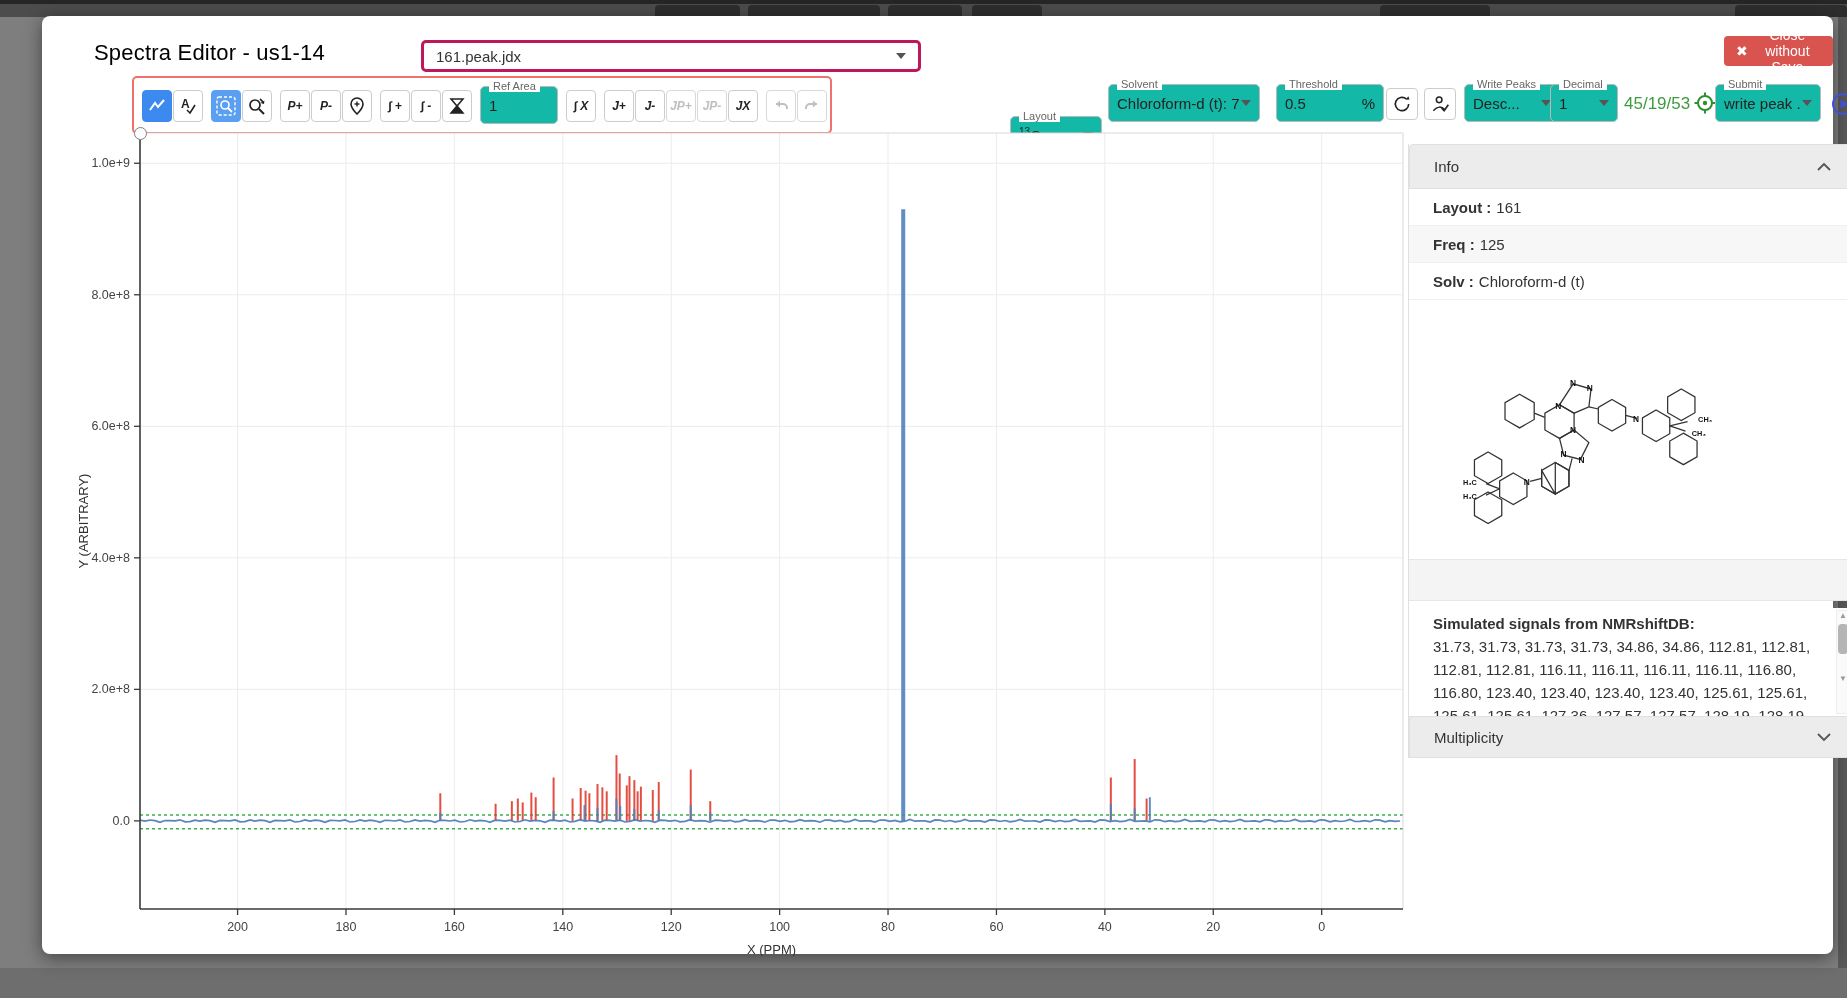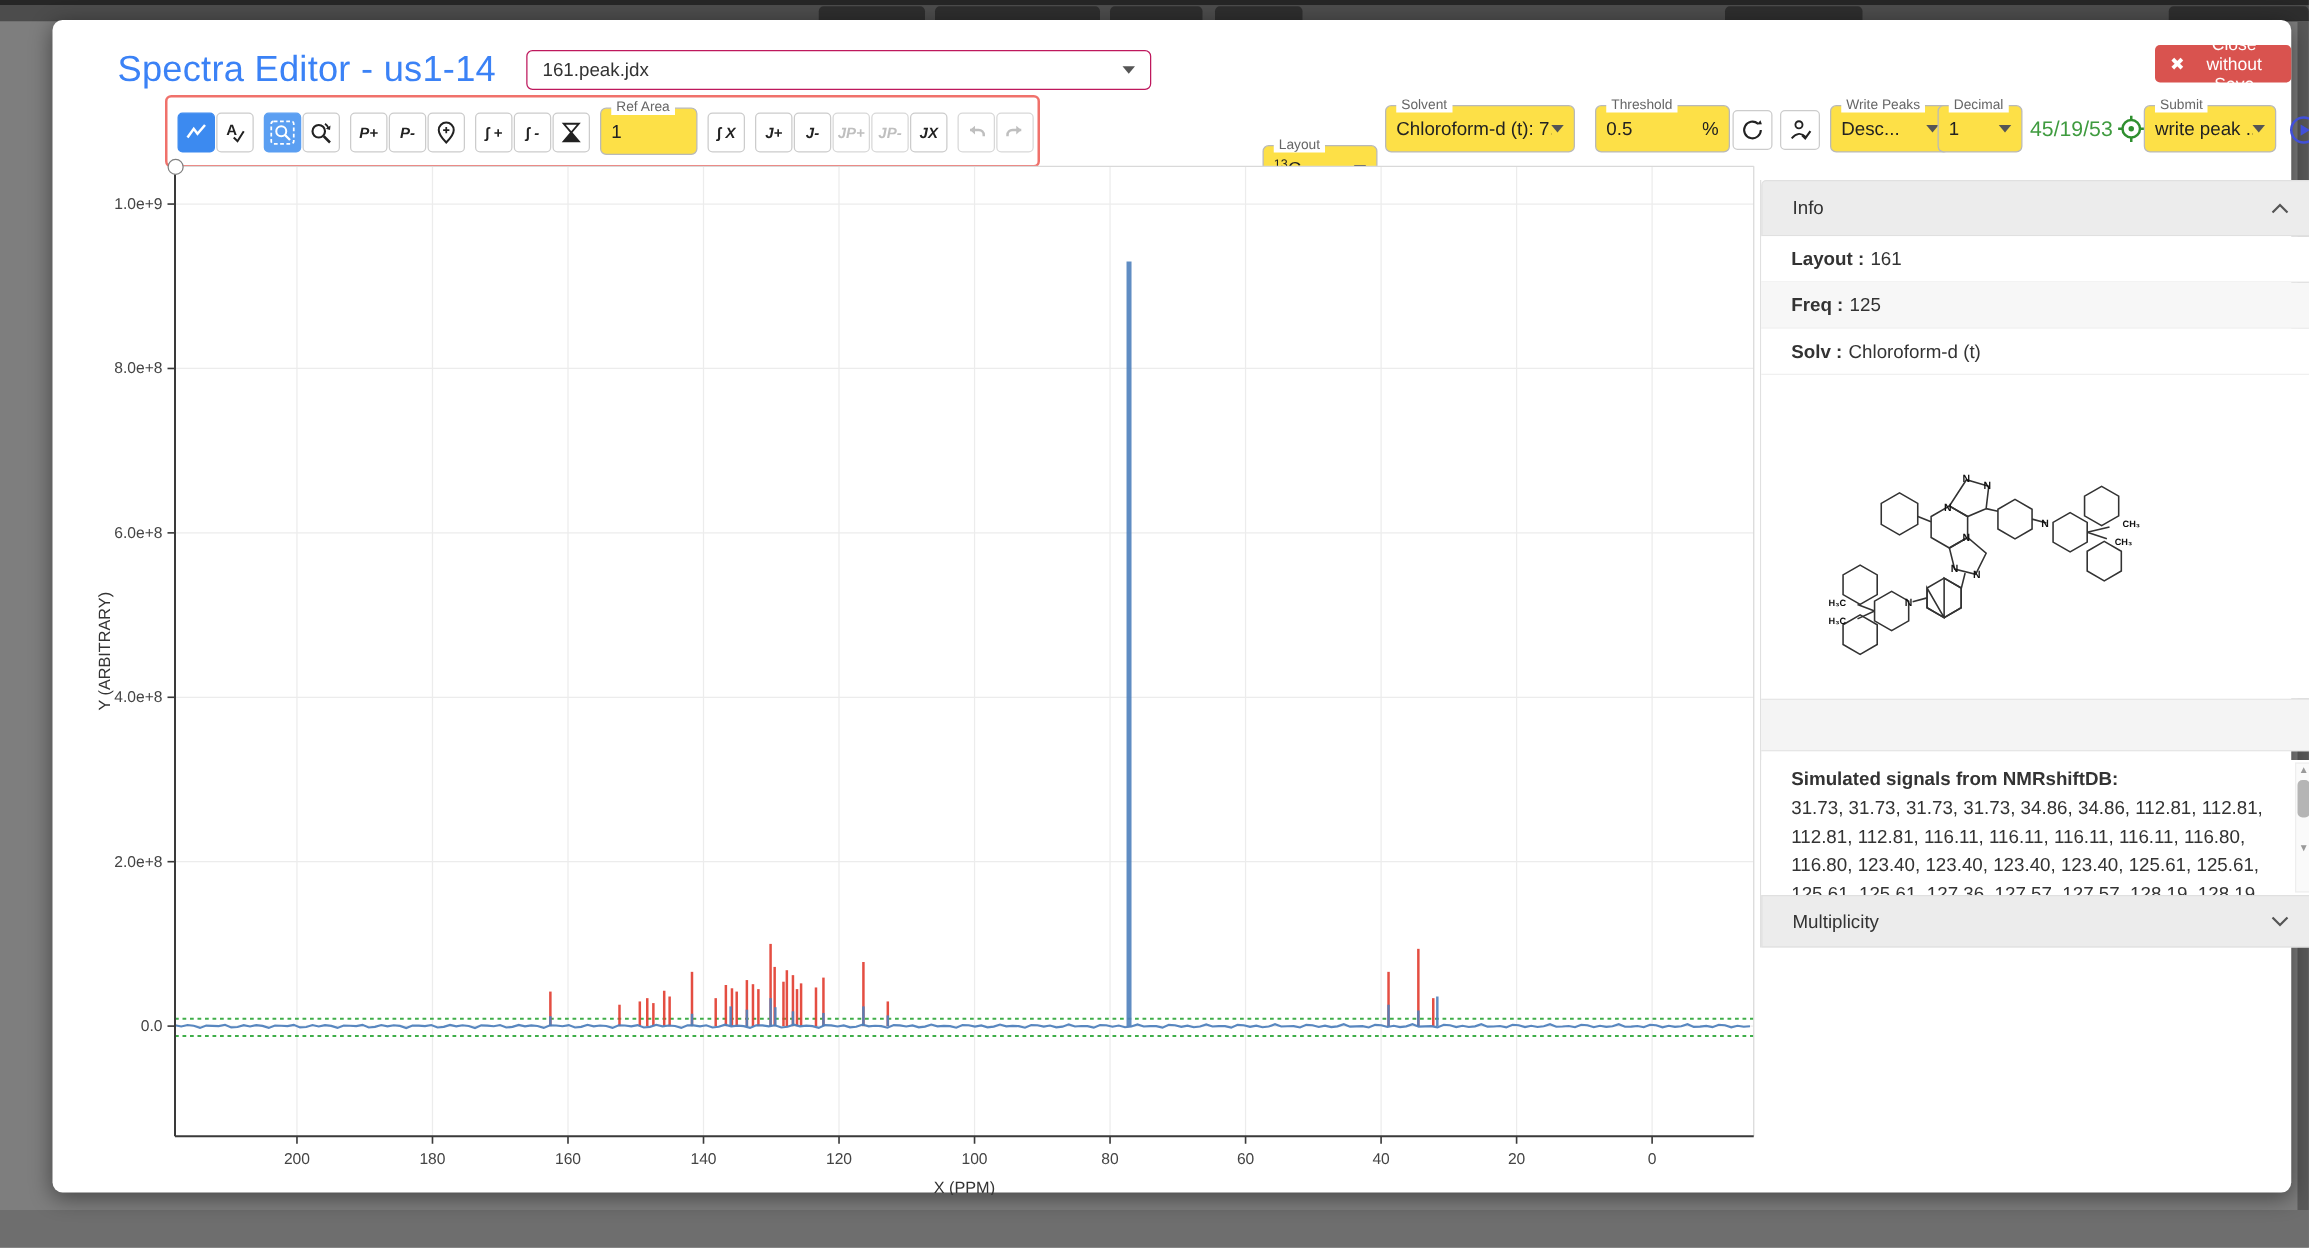--- a/index.html
+++ b/index.html
@@ -11,23 +11,23 @@
   #backdrop-top { left:0; top:0; width:1847px; height:17px; background:#4c4c4c; }
   #backdrop-topmost { left:0; top:0; width:1847px; height:4px; background:#262626; }
   .bd-rect { top:5px; height:12px; background:#2e2e2e; border-radius:4px 4px 0 0; }
   #backdrop-bottom { left:0; top:968px; width:1847px; height:30px; background:#6e6e6e; }
   #backdrop-right { left:1838px; top:17px; width:9px; height:951px; background:#595959; }
 
   
   #modal { left:42px; top:16px; width:1791px; height:938px; background:#fff;
            border-radius:8px; box-shadow:0 4px 18px rgba(0,0,0,.45); }
 
-  #dlg-title { left:52px; top:24px; font-size:29px; color:#3b82f6; letter-spacing:.2px; }
-
-  #file-select { left:379px; top:24px; width:500px; height:32px; border:1px solid #be185d;
+  #dlg-title { left:52px; top:24px; font-size:22px; color:#000000; letter-spacing:.2px; }
+
+  #file-select { left:379px; top:24px; width:500px; height:32px; border:3px solid #be185d;
                  border-radius:5px; display:flex; align-items:center; padding:0 12px;
                  font-size:15px; color:#333; background:#fff; }
   #file-select .chev { margin-left:auto; }
 
   #close-btn { left:1682px; top:20px; height:30px; padding:0 12px; background:#d9534f;
                border:none; border-radius:4px; color:#fff; font-size:14px;
                display:flex; align-items:center; gap:6px; cursor:pointer; }
 
   
   #annotation-box { left:90px; top:60px; width:700px; height:58px;
@@ -41,21 +41,21 @@
           display:flex; align-items:center; justify-content:center; cursor:pointer;
           font-style:italic; font-weight:700; padding:0; }
   .tbtn.icon-only { font-style:normal; font-weight:400; }
   .tbtn.active { background:#3c8af0; border-color:#3c8af0; color:#fff; }
   .tbtn.active2 { background:#5b9ff2; border-color:#5b9ff2; color:#fff; }
   .tbtn.disabled { color:#bfbfbf; border-color:#d8d8d8; }
   .tbtn svg { display:block; }
 
   
   .fs { position:absolute; top:68px; height:38px; border:1px solid #b9b9b9; border-radius:5px;
-        background:#fde047; display:flex; align-items:center; padding:0 8px; cursor:pointer; }
+        background:#14b8a6; display:flex; align-items:center; padding:0 8px; cursor:pointer; }
   .fs .legend { position:absolute; top:-7px; left:8px; background:#fff; padding:0 4px;
                 font-size:11px; color:#666; font-style:normal; font-weight:400; }
   .fs .val { font-size:15px; color:#222; white-space:nowrap; overflow:hidden; }
   .chev { width:0; height:0; border-left:5px solid transparent; border-right:5px solid transparent;
           border-top:6px solid #555; display:inline-block; }
   .fs .chev { margin-left:auto; }
 
   .icon-sq { position:absolute; top:72px; width:32px; height:32px; border:1px solid #ccc;
              border-radius:4px; background:#fff; display:flex; align-items:center;
              justify-content:center; cursor:pointer; }

